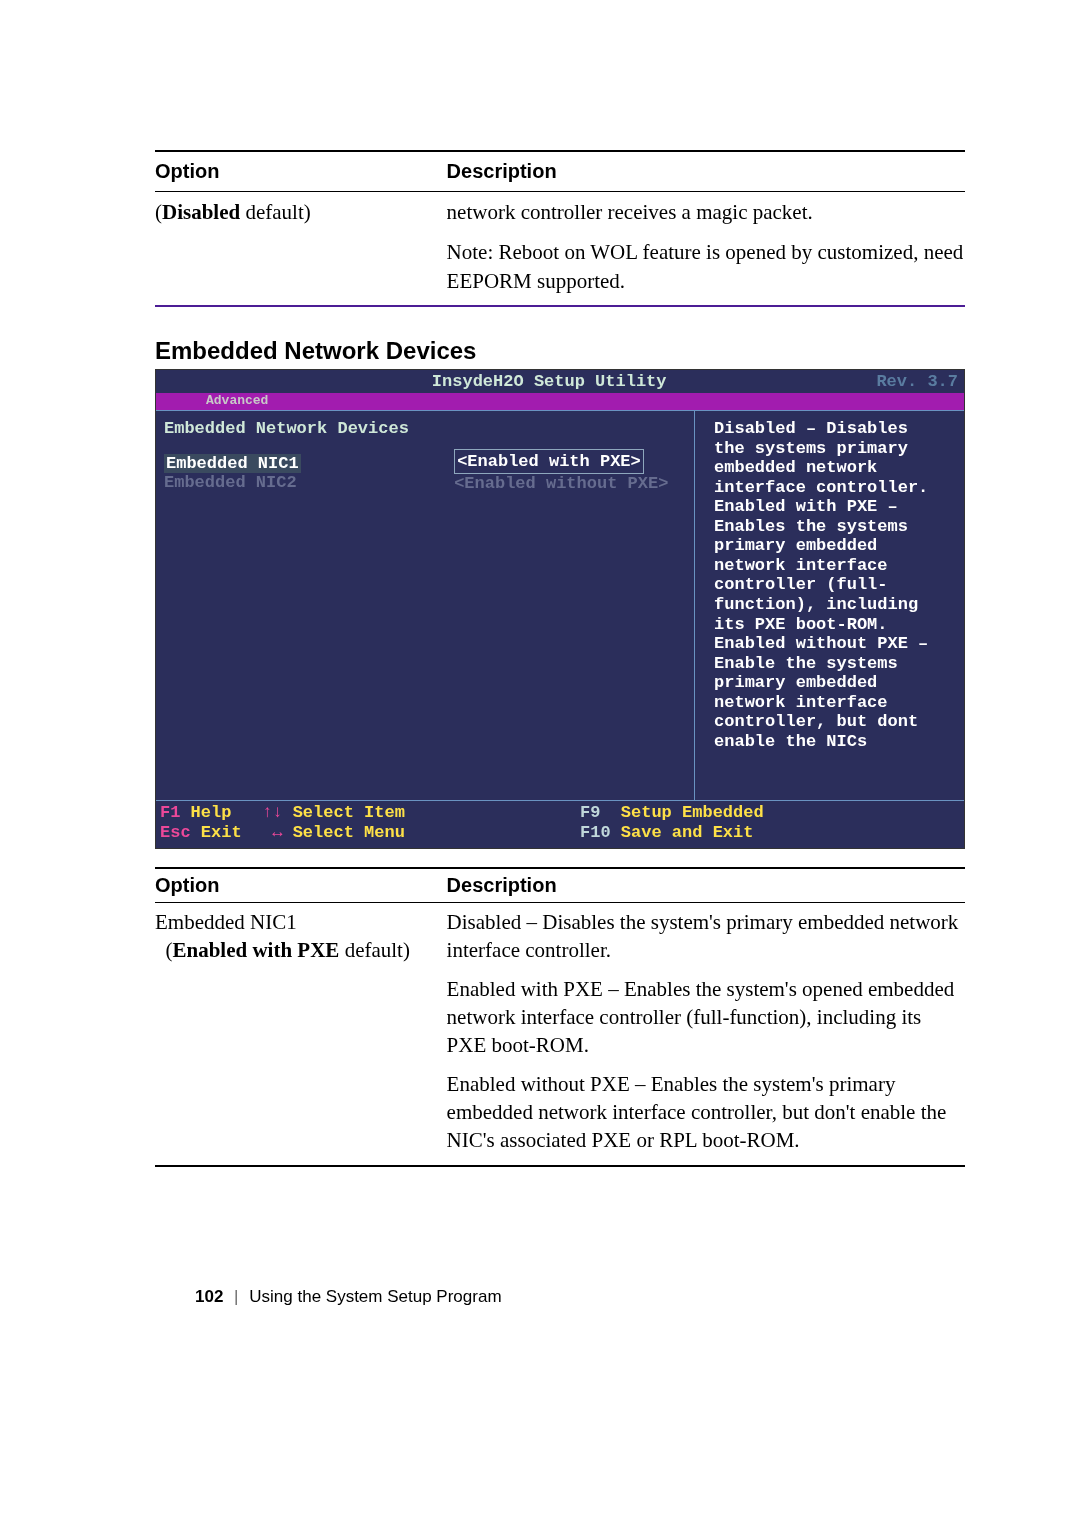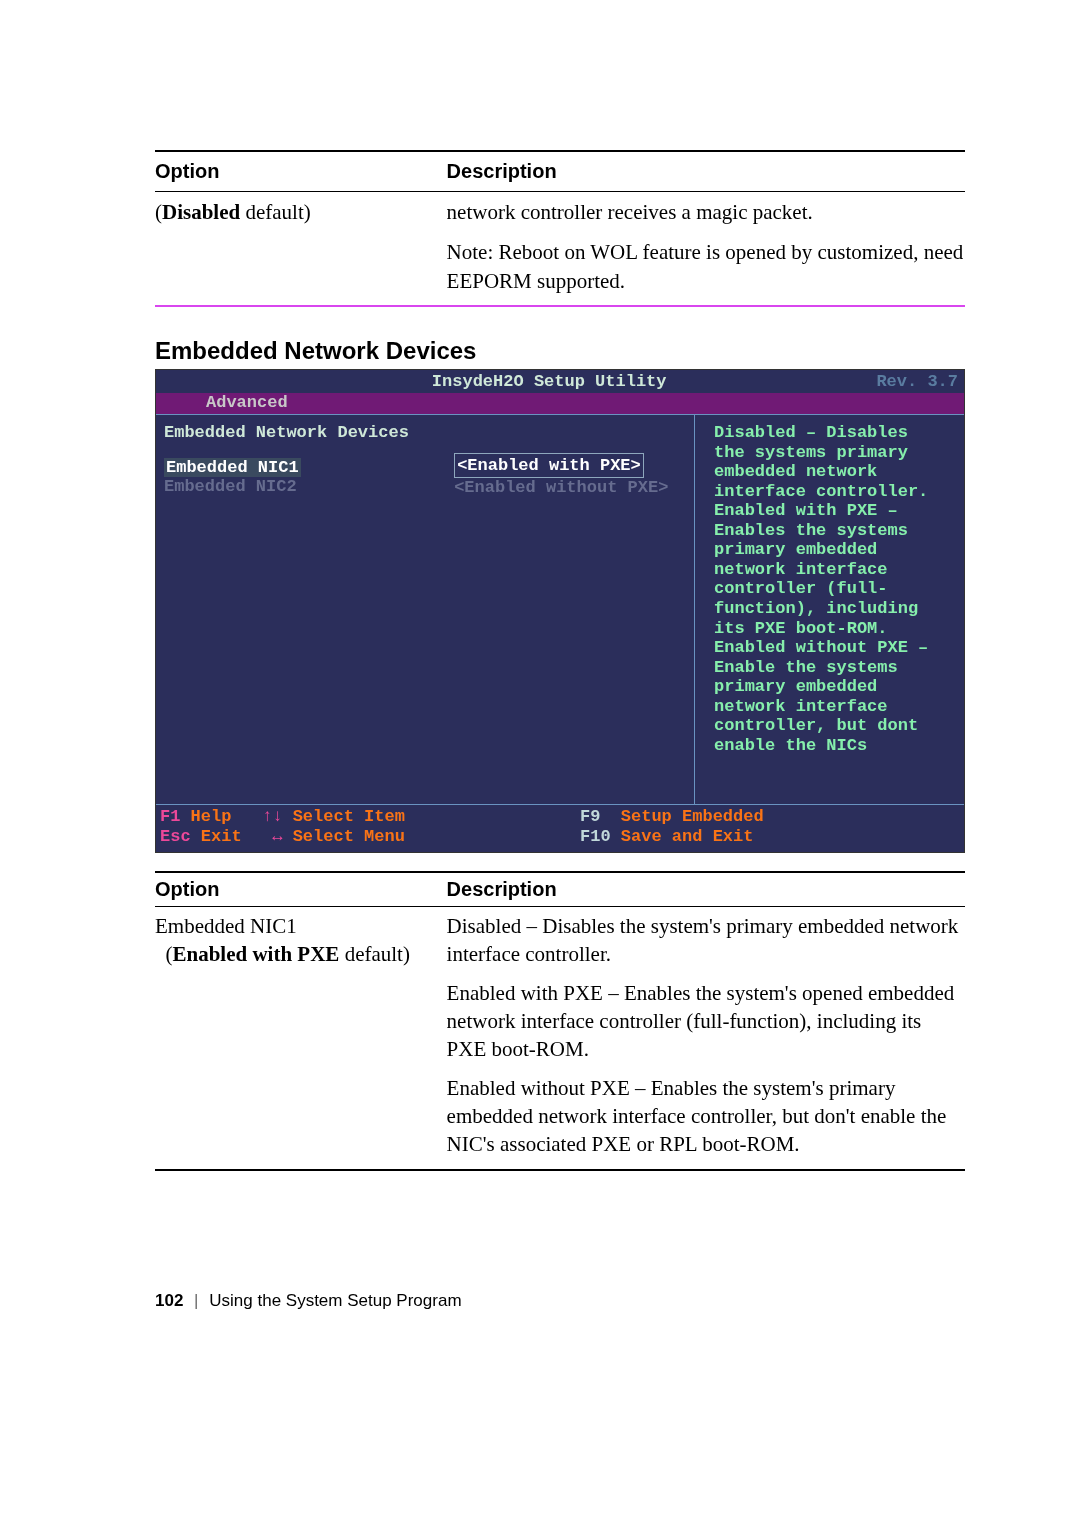--- a/index.html
+++ b/index.html
@@ -24,21 +24,21 @@
       border-top: 2px solid #000;
       border-bottom: 1px solid #000;
     }
     .table1 td {
       vertical-align: top;
       font-size: 21px;
       padding: 6px 0;
       line-height: 1.35;
     }
     .table1 .col1 { width: 36%; }
-    .table1 tr.last td { border-bottom: 2px solid #d946ef; padding-bottom: 10px; margin-left: 28px; }
+    .table1 tr.last td { border-bottom: 2px solid #4c1d95; padding-bottom: 10px; margin-left: 28px; }
     .table1 tr.first td { padding-top: 6px; }
 
     .section-title {
       font-family: Arial, sans-serif;
       font-weight: bold;
       font-size: 24px;
       margin-top: 30px;
       margin-bottom: 4px;
     }
 
@@ -54,23 +54,23 @@
       color: #cfe8d8;
       display: flex;
       padding: 2px 6px;
       font-weight: bold;
       font-size: 17px;
       justify-content: flex-end;
     }
     .bios-header .title { flex:1; text-align:center; }
     .bios-header .rev { color:#5a7ca0; min-width:80px; text-align:right; }
     .bios-tabs {
-      background:#701a75;
+      background:#a21caf;
       color:#c8c8c8;
-      font-size:17px;
+      font-size:13px;
       font-weight:bold;
       padding:0 50px 2px;
     }
     .bios-body {
       display: flex;
       min-height: 390px;
       border-top: 1px solid #6a93c1;
     }
     .bios-left {
       flex: 1.12;
@@ -86,38 +86,38 @@
       font-size: 17px;
       font-weight: bold;
       color:#cfe8d8;
     }
     .bios-right {
       flex: 0.93;
       border-left: 1px solid #6a93c1;
       padding: 8px 19px;
       font-size: 17px;
       font-weight: bold;
-      color:#86efac;
+      color:#ffffff;
       line-height:1.15;
     }
     .dev-title { color:#cfe8d8; margin-bottom: 16px; }
     .nic1 { color:#fff; background:#3a4a5f; display:inline-block; padding:0 2px; }
     .nic2 { color:#666c8f; }
     .val1 { color:#fff; display:inline-block; border:1px solid #8ea7bd; padding:2px 2px; }
     .val2 { color:#666c8f; }
     .bios-footer {
       display:flex;
       border-top:1px solid #6a93c1;
       padding:2px 4px 4px;
       font-size:17px;
       font-weight:bold;
     }
     .bios-footer .col { flex:1; line-height:1.2; }
     .bios-footer .k { color:#ec4899; }
-    .bios-footer .lbl { color:#f97316; }
+    .bios-footer .lbl { color:#fde047; }
     .bios-footer .midcol .k, .bios-footer .midcol .lbl { color:#7fbfff; }
     .bios-footer .midk { color:#c0d7da; }
     .bios-footer .right .f9 { color:#c0d7da; }
 
     .table2 {
       width:100%;
       border-collapse:collapse;
       margin-top:18px;
     }
     .table2 th {
@@ -136,21 +136,21 @@
       line-height:1.35;
     }
     .table2 .col1 { width:36%; }
     .table2 tr.lastrow td { border-bottom:2px solid #000; padding-bottom:10px; }
 
     .footer {
       margin-top: 120px;
       font-family: Arial, sans-serif;
       font-size: 17px;
     }
-    .footer .pg { font-weight:bold; }
+    .footer .pg { font-weight:bold;margin-left:40px; }
     .footer .sep { margin:0 6px; color:#6a6a6a; }
   </style>
 </head>
 <body>
 
 <table class="table1">
   <tbody>
       <tr>
     <th class="col1">Option</th>
     <th>Description</th>

